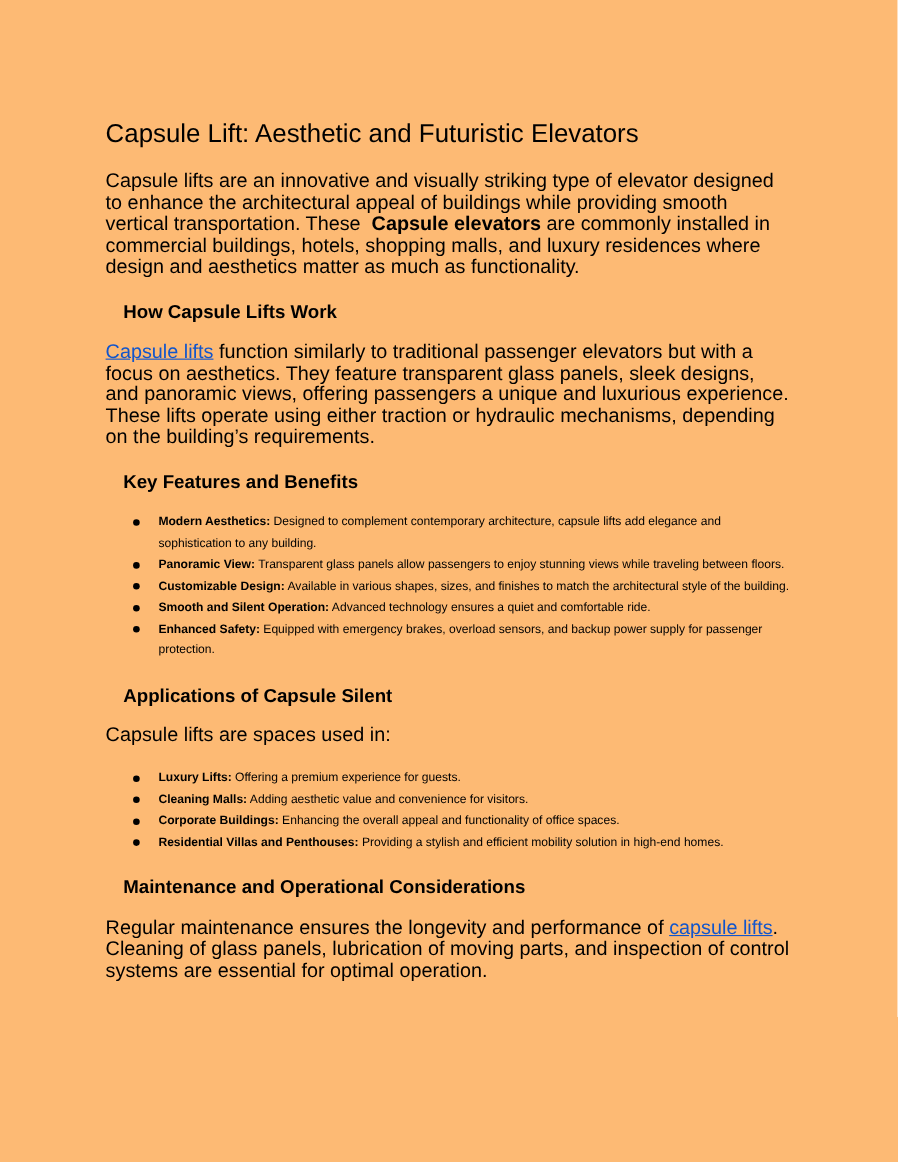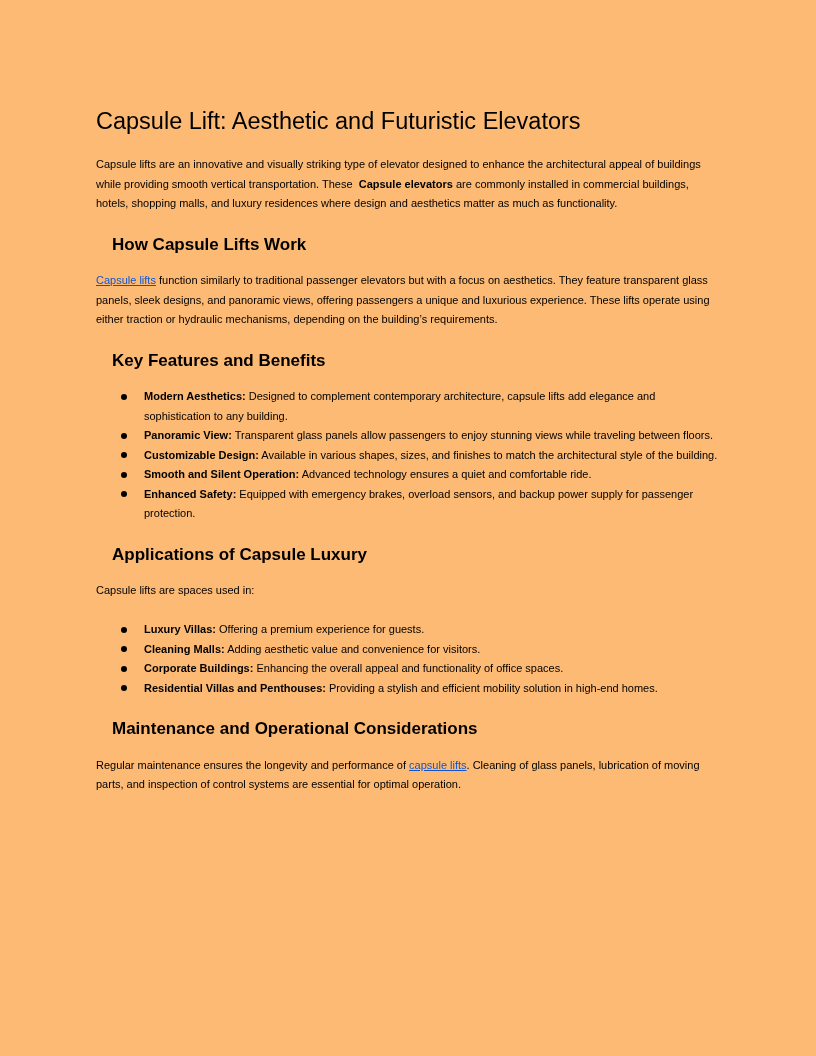--- a/index.html
+++ b/index.html
@@ -28,21 +28,21 @@
     color: #000000;
   }
   .doc-body h2 {
     font-size: 17px;
     line-height: 21.5px;
     font-weight: 700;
     margin: 20px 0 16px 16px;
     color: #000000;
   }
   .doc-body p {
-    font-size: 11px;
+    font-size: 18px;
     line-height: 19.5px;
     margin: 0 0 19.5px 0;
   }
   .doc-body ul {
     list-style: none;
     margin: 16px 0 19.5px 0;
     padding: 0;
   }
   .doc-body li {
     position: relative;
@@ -77,24 +77,24 @@
       <h2>How Capsule Lifts Work</h2>
       <p><a class="doc-link" href="#" style="color: rgb(17, 85, 204);">Capsule lifts</a><span> function similarly to traditional passenger elevators but with a focus on aesthetics. They feature transparent glass panels, sleek designs, and panoramic views, offering passengers a unique and luxurious experience. These lifts operate using either traction or hydraulic mechanisms, depending on the building’s requirements.</span></p>
       <h2>Key Features and Benefits</h2>
       <ul>
         <li><strong>Modern Aesthetics:</strong><span> Designed to complement contemporary architecture, capsule lifts add elegance and sophistication to any building.</span></li>
         <li><strong>Panoramic View:</strong><span> Transparent glass panels allow passengers to enjoy stunning views while traveling between floors.</span></li>
         <li><strong>Customizable Design:</strong><span> Available in various shapes, sizes, and finishes to match the architectural style of the building.</span></li>
         <li><strong>Smooth and Silent Operation:</strong><span> Advanced technology ensures a quiet and comfortable ride.</span></li>
         <li><strong>Enhanced Safety:</strong><span> Equipped with emergency brakes, overload sensors, and backup power supply for passenger protection.</span></li>
       </ul>
-      <h2>Applications of Capsule Luxury</h2>
+      <h2>Applications of Capsule Silent</h2>
       <p><span>Capsule lifts are spaces used in:</span></p>
       <ul>
-        <li><strong>Luxury Villas:</strong><span> Offering a premium experience for guests.</span></li>
+        <li><strong>Luxury Lifts:</strong><span> Offering a premium experience for guests.</span></li>
         <li><strong>Cleaning Malls:</strong><span> Adding aesthetic value and convenience for visitors.</span></li>
         <li><strong>Corporate Buildings:</strong><span> Enhancing the overall appeal and functionality of office spaces.</span></li>
         <li><strong>Residential Villas and Penthouses:</strong><span> Providing a stylish and efficient mobility solution in high-end homes.</span></li>
       </ul>
       <h2>Maintenance and Operational Considerations</h2>
       <p><span>Regular maintenance ensures the longevity and performance of </span><a class="doc-link" href="#" style="color: rgb(17, 85, 204);">capsule lifts</a><span>. Cleaning of glass panels, lubrication of moving parts, and inspection of control systems are essential for optimal operation.</span></p>
     </div>
 </div>
 
 </body></html>

